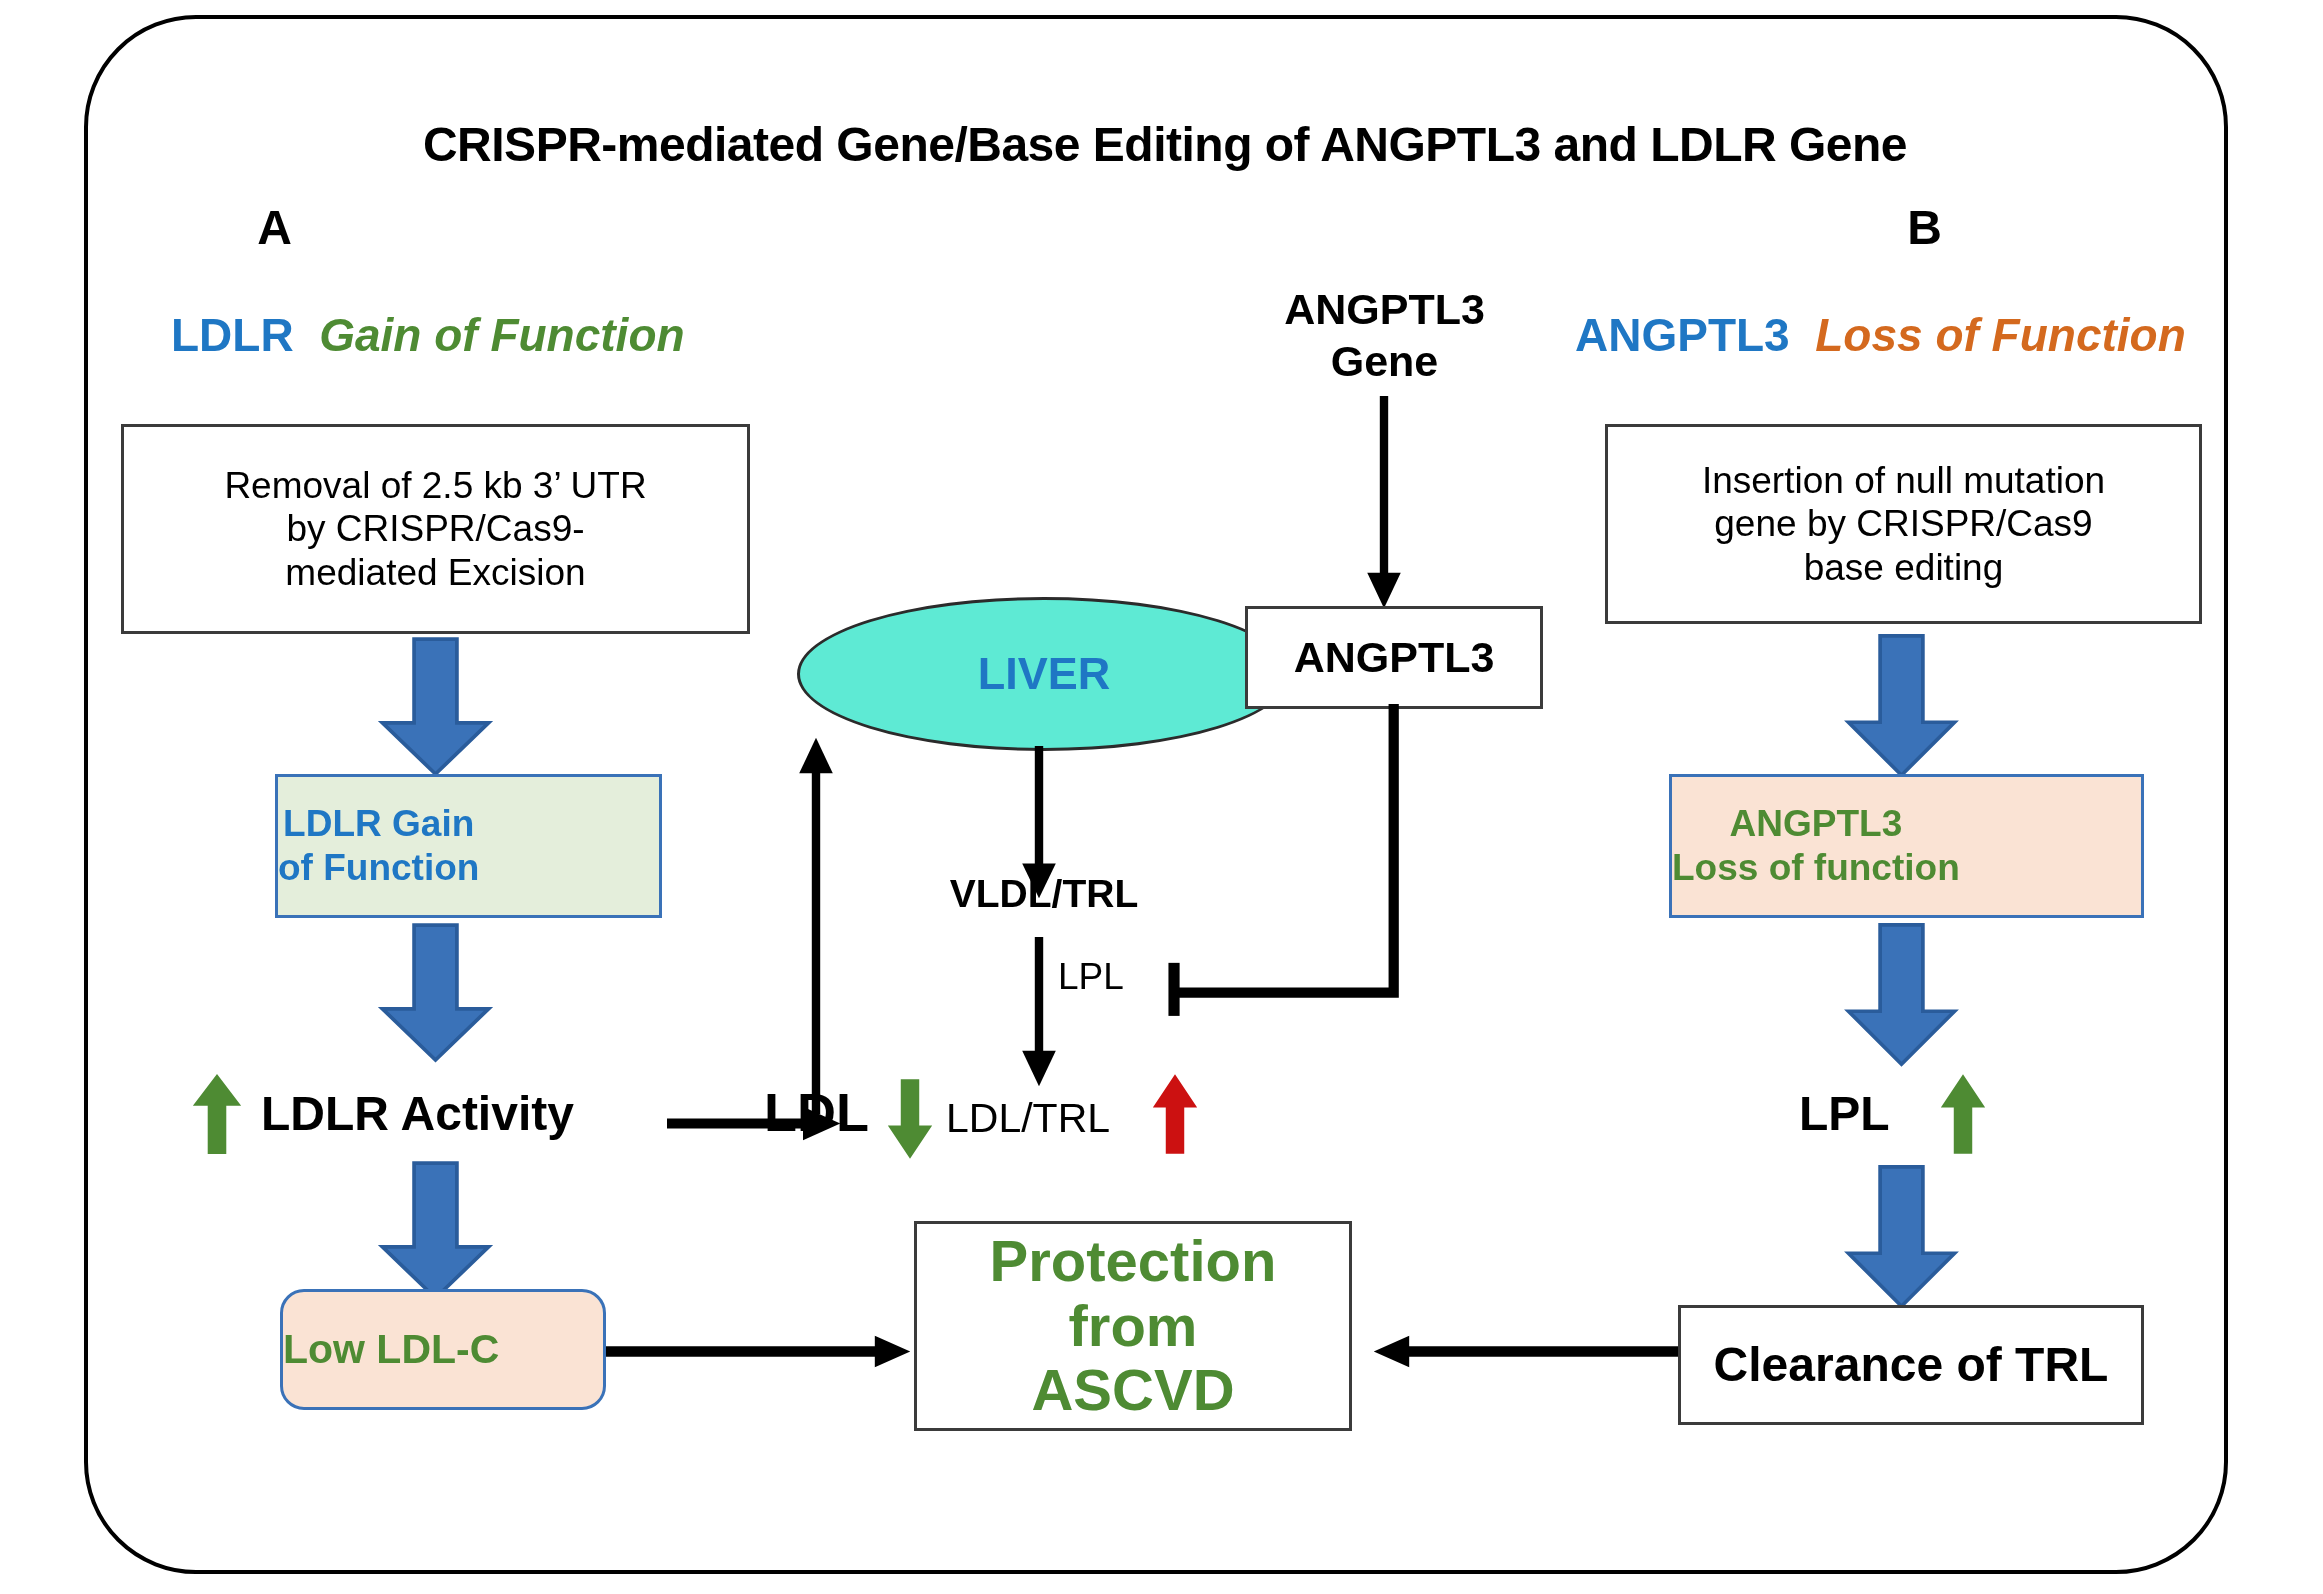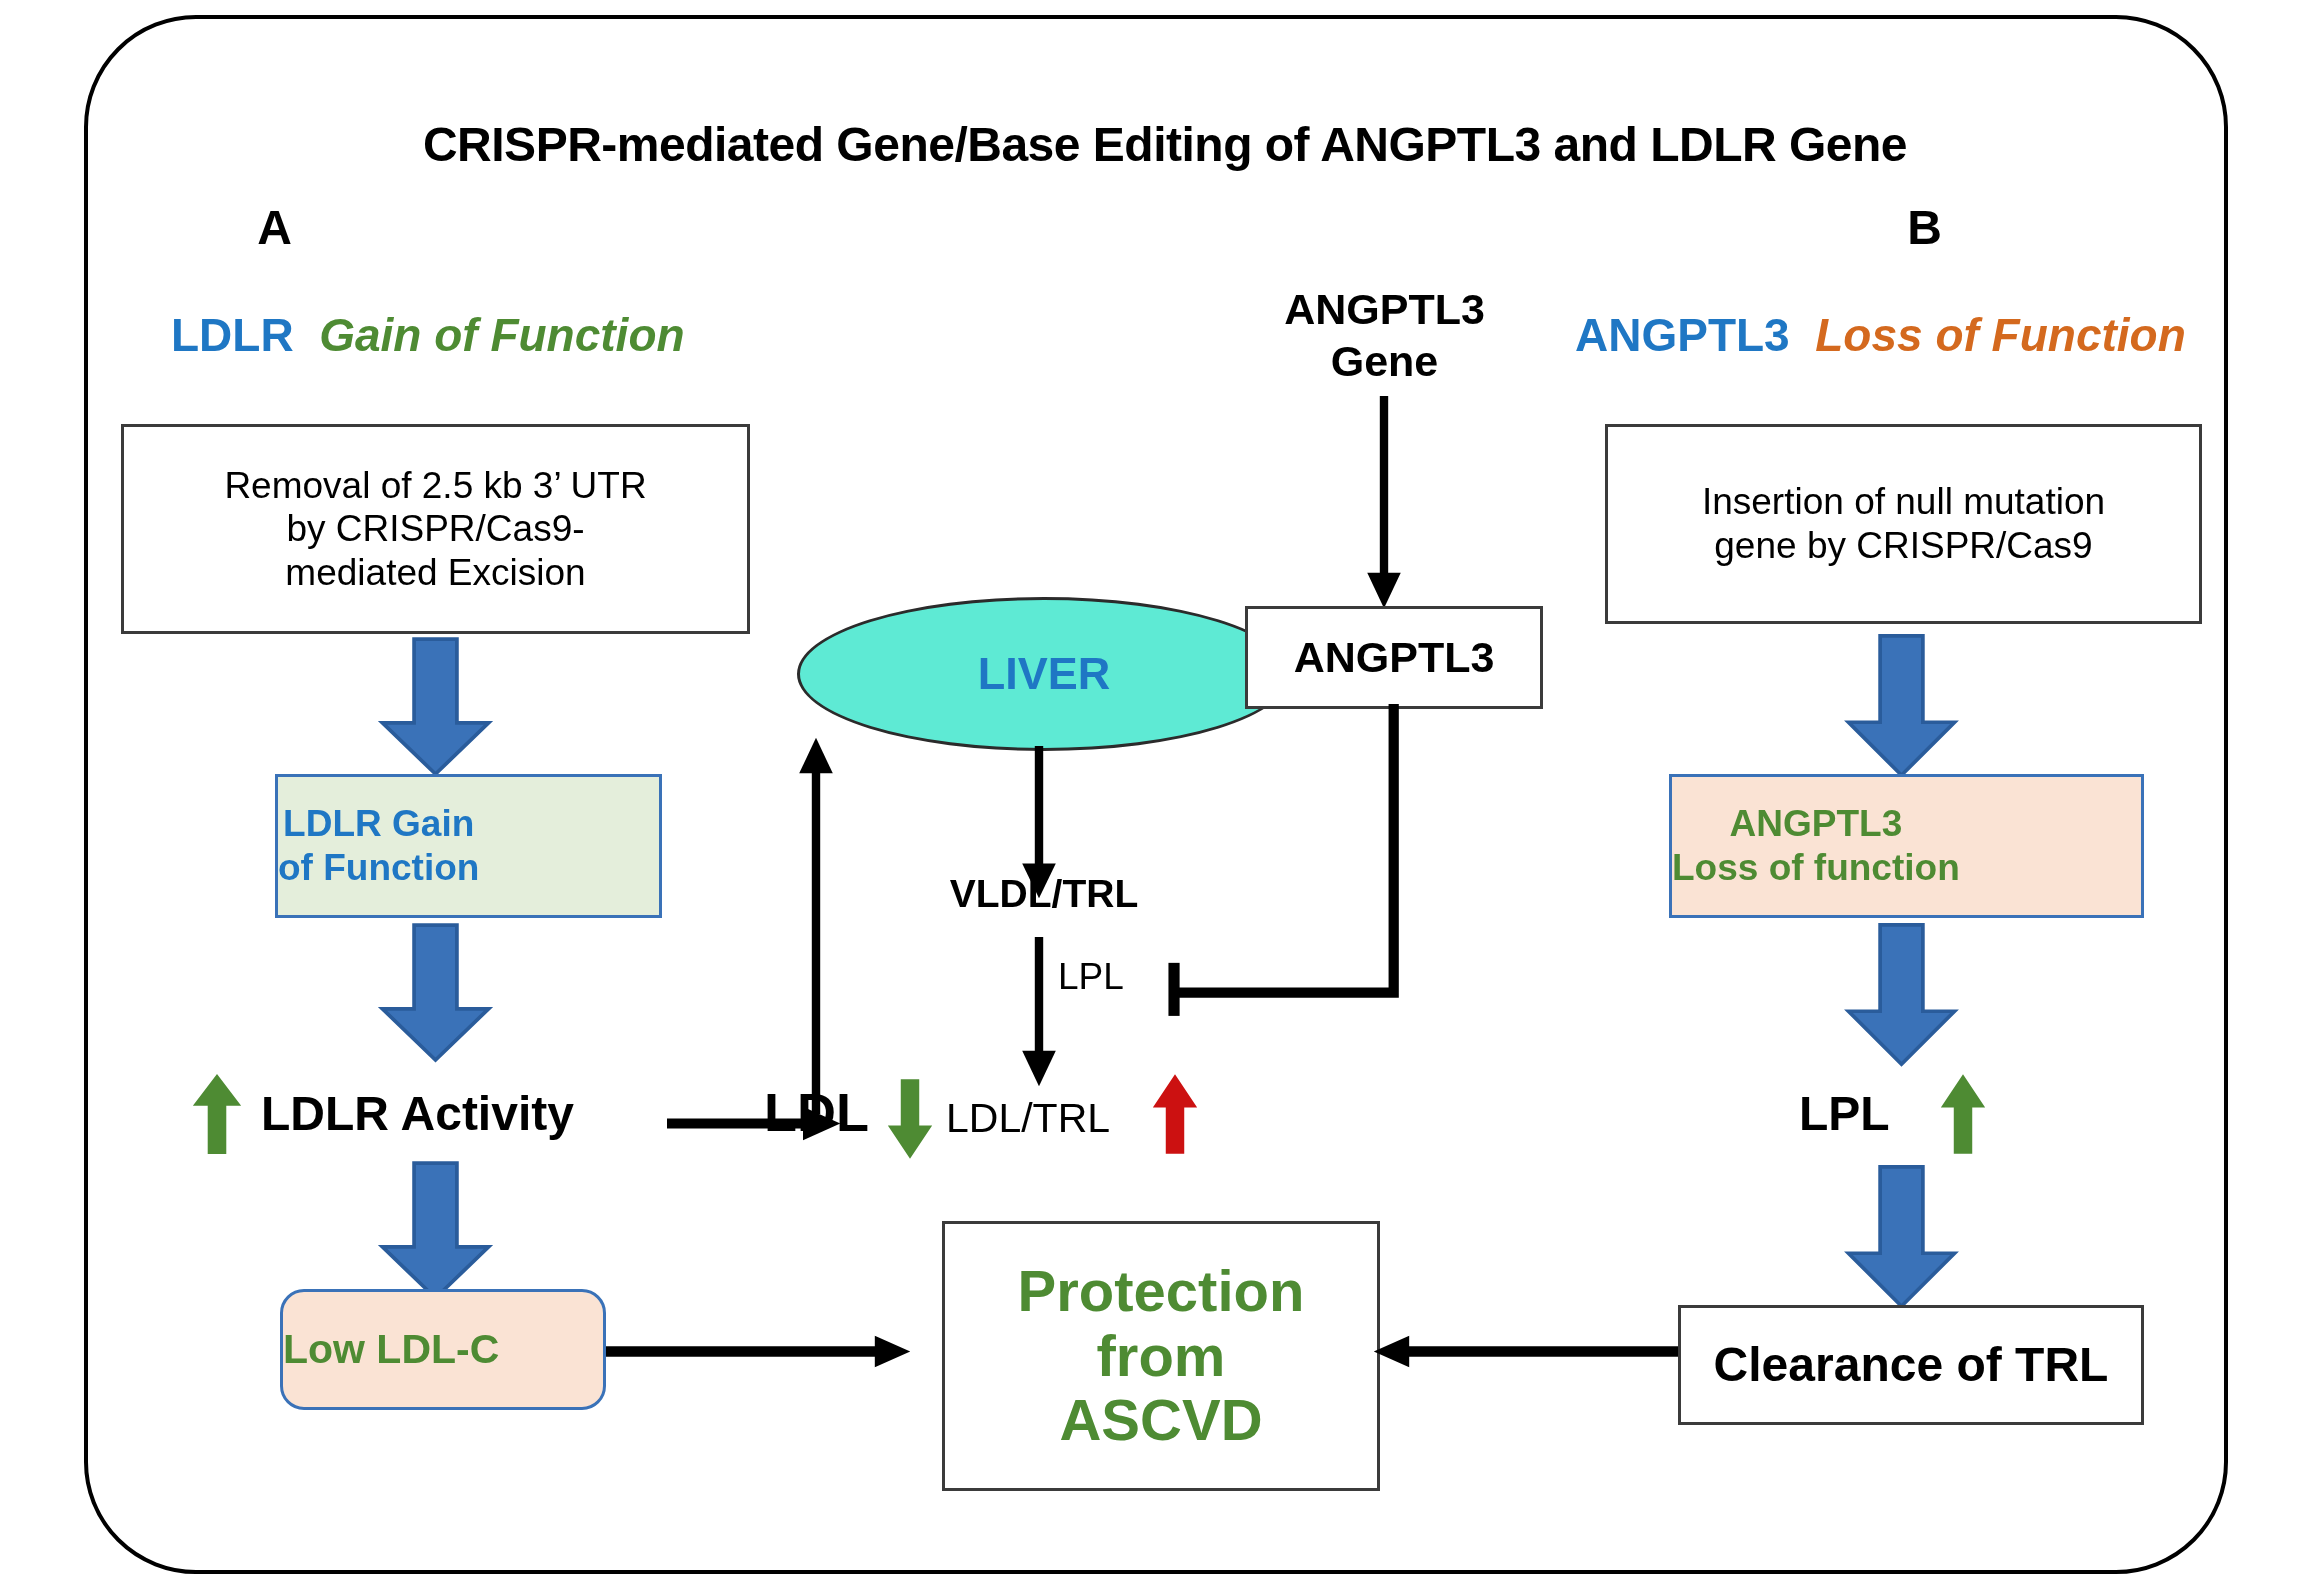--- a/index.html
+++ b/index.html
@@ -197,39 +197,40 @@
     </svg>
   </div>
 
   <div class="abs" style="left:788px;top:736px;width:56px;height:378px;">
     <svg width="56" height="378" viewBox="0 0 60 405">
       <line x1="30" y1="405" x2="30" y2="34" stroke="#000" stroke-width="9"></line>
       <polygon points="30,2 12,40 48,40" fill="#000"></polygon>
     </svg>
   </div>
 
-  <div class="abs plainbox" style="left:942px;top:1221px;width:438px;height:270px;">
+  <div class="abs plainbox" style="left:914px;top:1221px;width:438px;height:210px;">
     <div class="ascvd">
       <div>Protection</div>
       <div>from</div>
       <div>ASCVD</div>
     </div>
   </div>
 
   <div class="abs" style="left:1370px;top:1328px;width:308px;height:47px;">
     <svg width="308" height="47" viewBox="0 0 330 50">
       <line x1="330" y1="25" x2="38" y2="25" stroke="#000" stroke-width="11"></line>
       <polygon points="4,25 42,8 42,42" fill="#000"></polygon>
     </svg>
   </div>
 
   <div class="abs plainbox" style="left:1605px;top:424px;width:597px;height:200px;padding:7.5px 13px;">
     <div>
       <div>Insertion of null mutation</div>
       <div>gene by CRISPR/Cas9</div>
+      <div>base editing</div>
     </div>
   </div>
 
   <div class="abs" style="left:1841px;top:634px;width:121px;height:144px;">
     <svg width="121" height="144" viewBox="0 0 130 155">
       <polygon points="42,2 88,2 88,95 122,95 65,152 8,95 42,95" fill="#3A72B8" stroke="#2A5C9B" stroke-width="4"></polygon>
     </svg>
   </div>
 
   <div class="abs fillbox peachfill" style="left:1669px;top:774px;width:475px;height:144px;">

